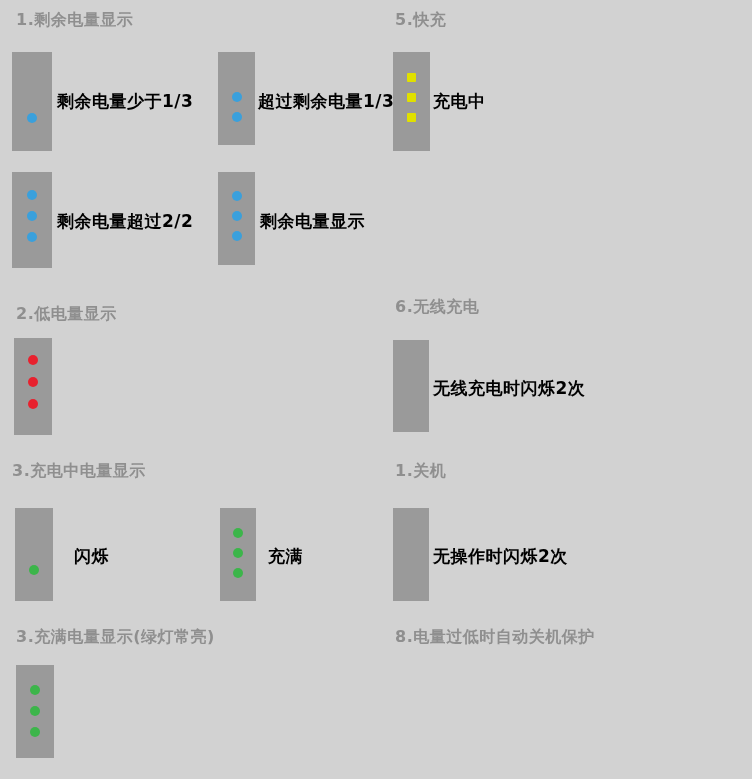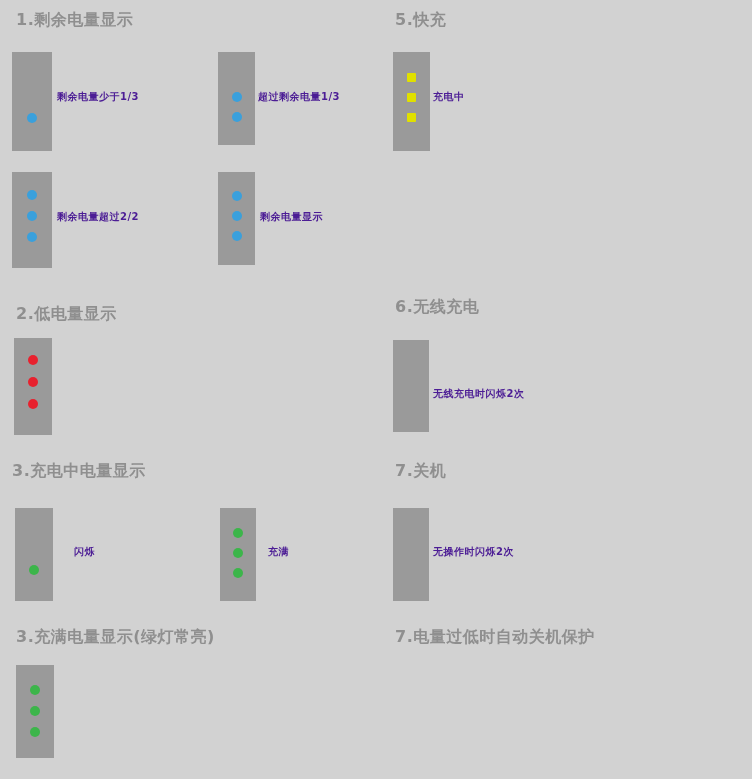--- a/index.html
+++ b/index.html
@@ -6,21 +6,21 @@
   body{
     width:752px;height:779px;position:relative;overflow:hidden;
     background:#d2d2d2;
     font-family:"DejaVu Sans","Liberation Sans",sans-serif;
   }
   .heading{
     position:absolute;font-size:16px;font-weight:bold;color:#8f8f8f;
     white-space:nowrap;letter-spacing:0.5px;
   }
   .lbl{
-    position:absolute;font-size:10px;font-weight:bold;color:#4c1d95;
+    position:absolute;font-size:17px;font-weight:bold;color:#000000;
     white-space:nowrap;letter-spacing:0.5px;
   }
   .panel{position:absolute;background:#9a9a9a;}
   .dots{
     position:absolute;left:0;right:0;top:0;
     display:flex;flex-direction:column;align-items:center;gap:11px;
   }
   .dot{width:10px;height:10px;flex:0 0 auto;}
   .dot.round{border-radius:50%;}
   .dot.square{width:9px;height:9px;border-radius:1px;}
@@ -41,35 +41,35 @@
   
   .hd1{left:16px;top:10px}  .hd5{left:395px;top:10px}
   .hd2{left:16px;top:304px} .hd6{left:395px;top:297px}
   .hd3{left:12px;top:461px} .hd7{left:395px;top:461px}
   .hd4{left:16px;top:627px} .hd8{left:395px;top:627px}
 
   
   .lab1a{left:57px;top:90px}  .lab1b{left:258px;top:90px}
   .lab1c{left:57px;top:210px} .lab1d{left:260px;top:210px}
   .lab5{left:433px;top:90px}
-  .lab6{left:433px;top:387px}
+  .lab6{left:433px;top:377px}
   .lab3a{left:74px;top:545px} .lab3b{left:268px;top:545px}
   .lab7{left:433px;top:545px}
 </style>
 </head>
 <body>
 
 <div class="heading hd1">1.剩余电量显示</div>
 <div class="heading hd5">5.快充</div>
 <div class="heading hd2">2.低电量显示</div>
 <div class="heading hd6">6.无线充电</div>
 <div class="heading hd3">3.充电中电量显示</div>
-<div class="heading hd7">7.关机</div>
+<div class="heading hd7">1.关机</div>
 <div class="heading hd4">3.充满电量显示(绿灯常亮)</div>
-<div class="heading hd8">7.电量过低时自动关机保护</div>
+<div class="heading hd8">8.电量过低时自动关机保护</div>
 
 <div class="panel r1">
   <div class="dots">
       <span class="dot round" style="background: rgb(58, 160, 220);"></span>
     </div>
 </div>
 <div class="panel r2">
   <div class="dots">
       <span class="dot round" style="background: rgb(58, 160, 220);"></span>
       <span class="dot round" style="background: rgb(58, 160, 220);"></span>

